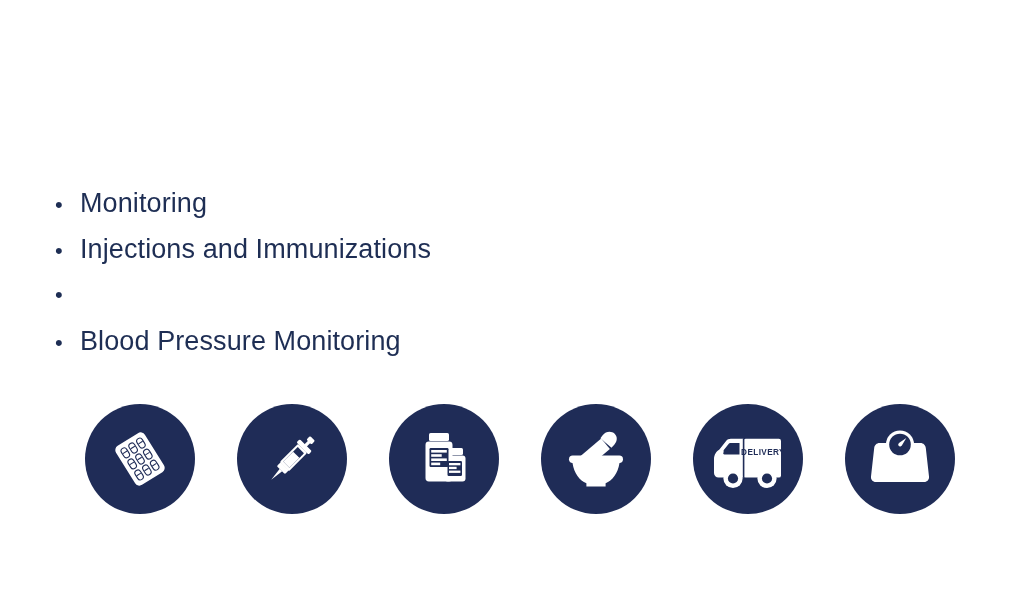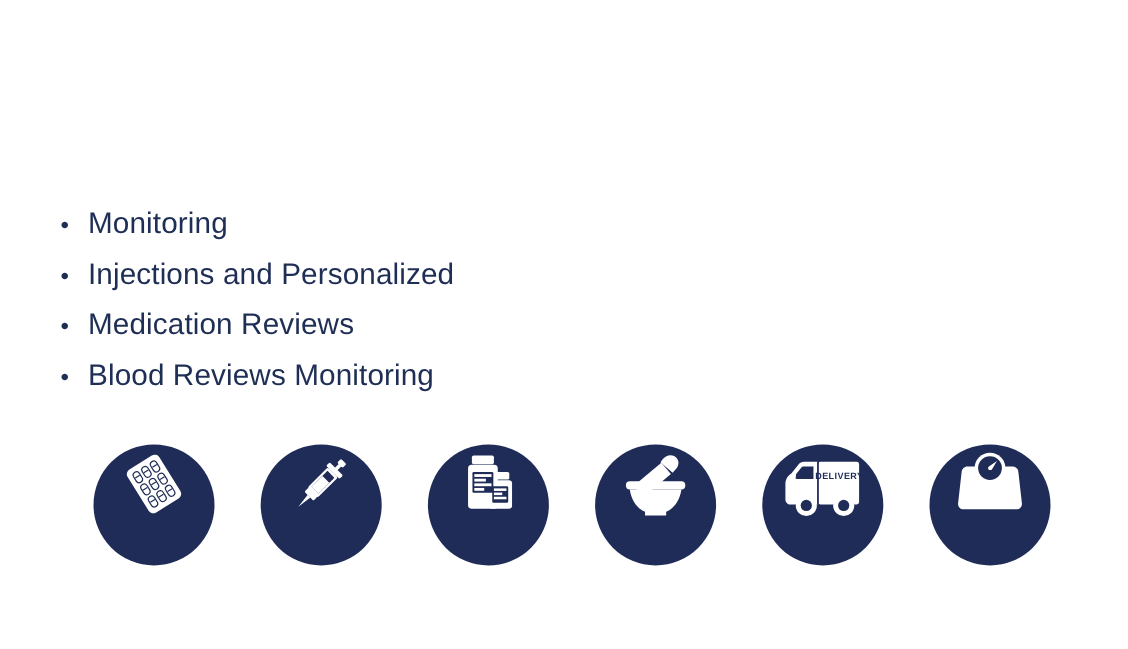--- a/index.html
+++ b/index.html
@@ -89,49 +89,48 @@
     display: flex;
     gap: 42px;
   }
   .icon-circle {
     width: 110px;
     height: 110px;
     flex: 0 0 110px;
     border-radius: 50%;
     background: #1f2c57;
     display: flex;
-    align-items: flex-start;
+    align-items: center;
     justify-content: center;
   }
   .icon-circle svg {
     display: block;
   }
 </style>
 </head>
 <body>
 
 <div class="slide">
 
 
   <ul class="bullet-list">
     <li class="bullet-item">
       <span class="bullet-dot">•</span>
       <span class="bullet-text">Monitoring</span>
     </li>
     <li class="bullet-item">
       <span class="bullet-dot">•</span>
-      <span class="bullet-text">Injections and Personalized</span>
-    </li>
-    <li class="bullet-item">
-      <span class="bullet-dot">•</span>
-      <span class="bullet-text">Medication Reviews</span>
-    </li>
-    <li class="bullet-item">
-      <span class="bullet-dot">•</span>
-      <span class="bullet-text">Blood Reviews Monitoring</span>
+      <span class="bullet-text">Injections and Immunizations</span>
+    </li>
+    <li class="bullet-item">
+      <span class="bullet-dot">•</span>
+    </li>
+    <li class="bullet-item">
+      <span class="bullet-dot">•</span>
+      <span class="bullet-text">Blood Pressure Monitoring</span>
     </li>
   </ul>
 
   <div class="icon-row">
 
     <div class="icon-circle">
       <span>
         <svg width="72" height="72" viewBox="0 0 72 72" aria-hidden="true">
           <g transform="rotate(-32 36 36)">
             <rect x="19" y="13" width="34" height="46" rx="5" ry="5" fill="#ffffff"></rect>

